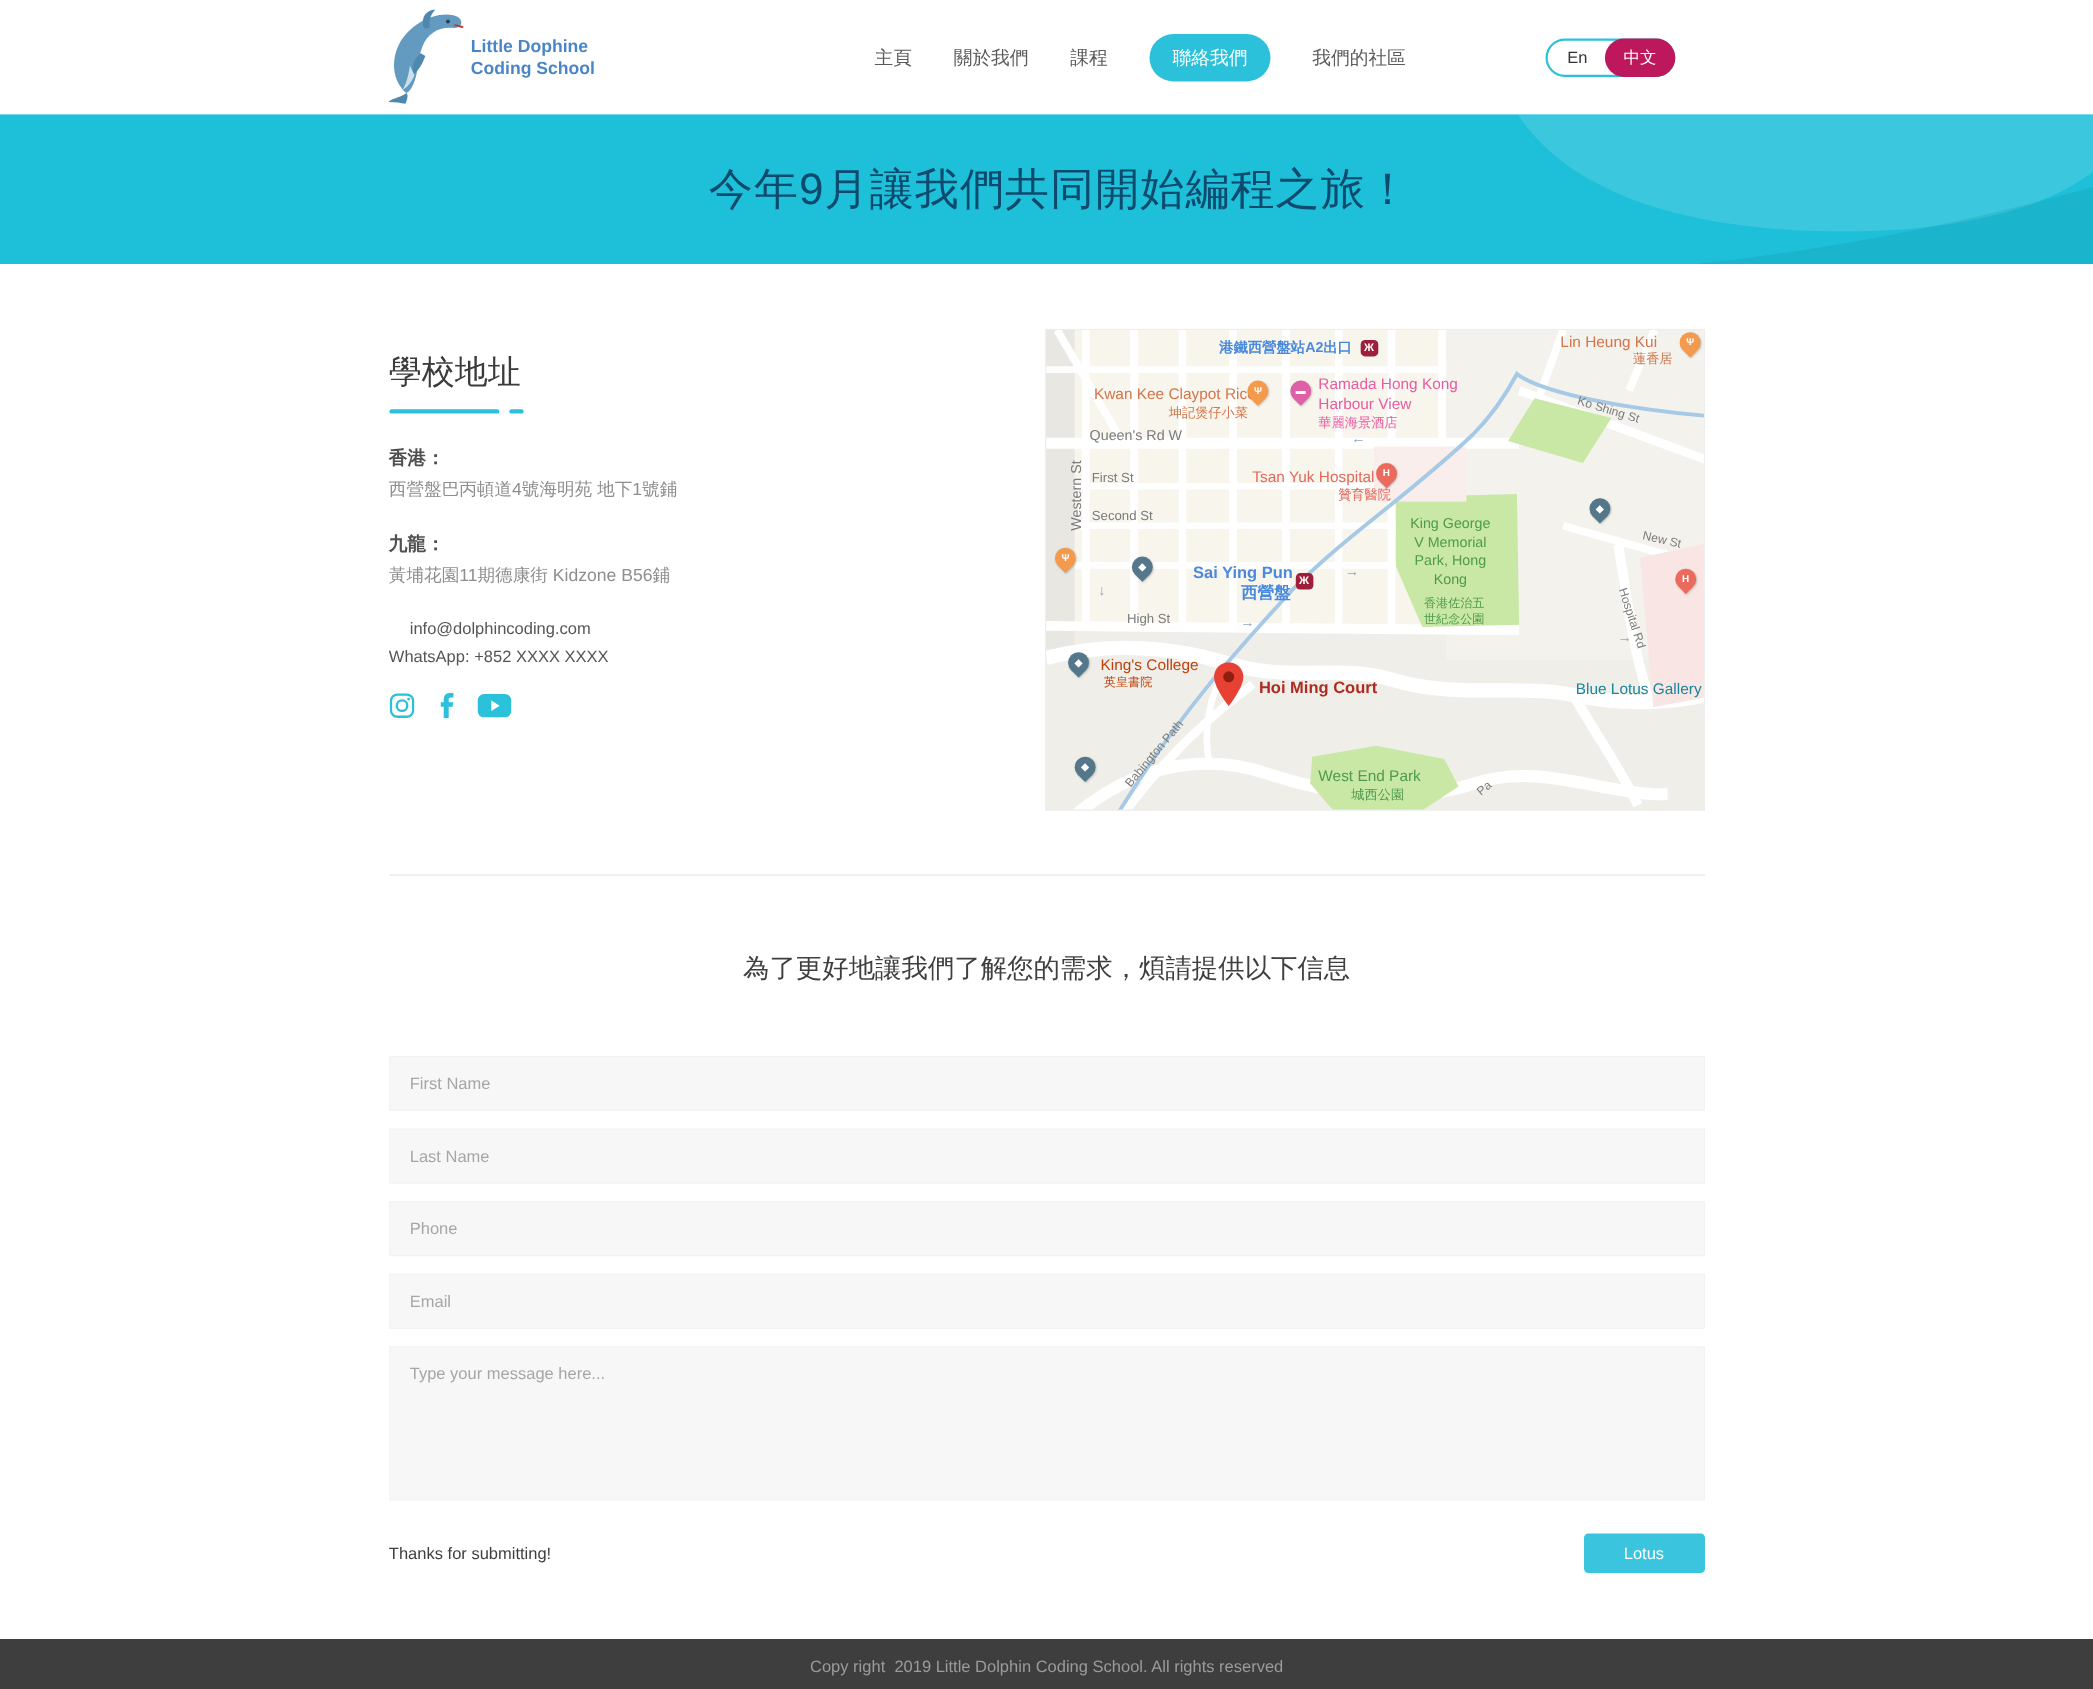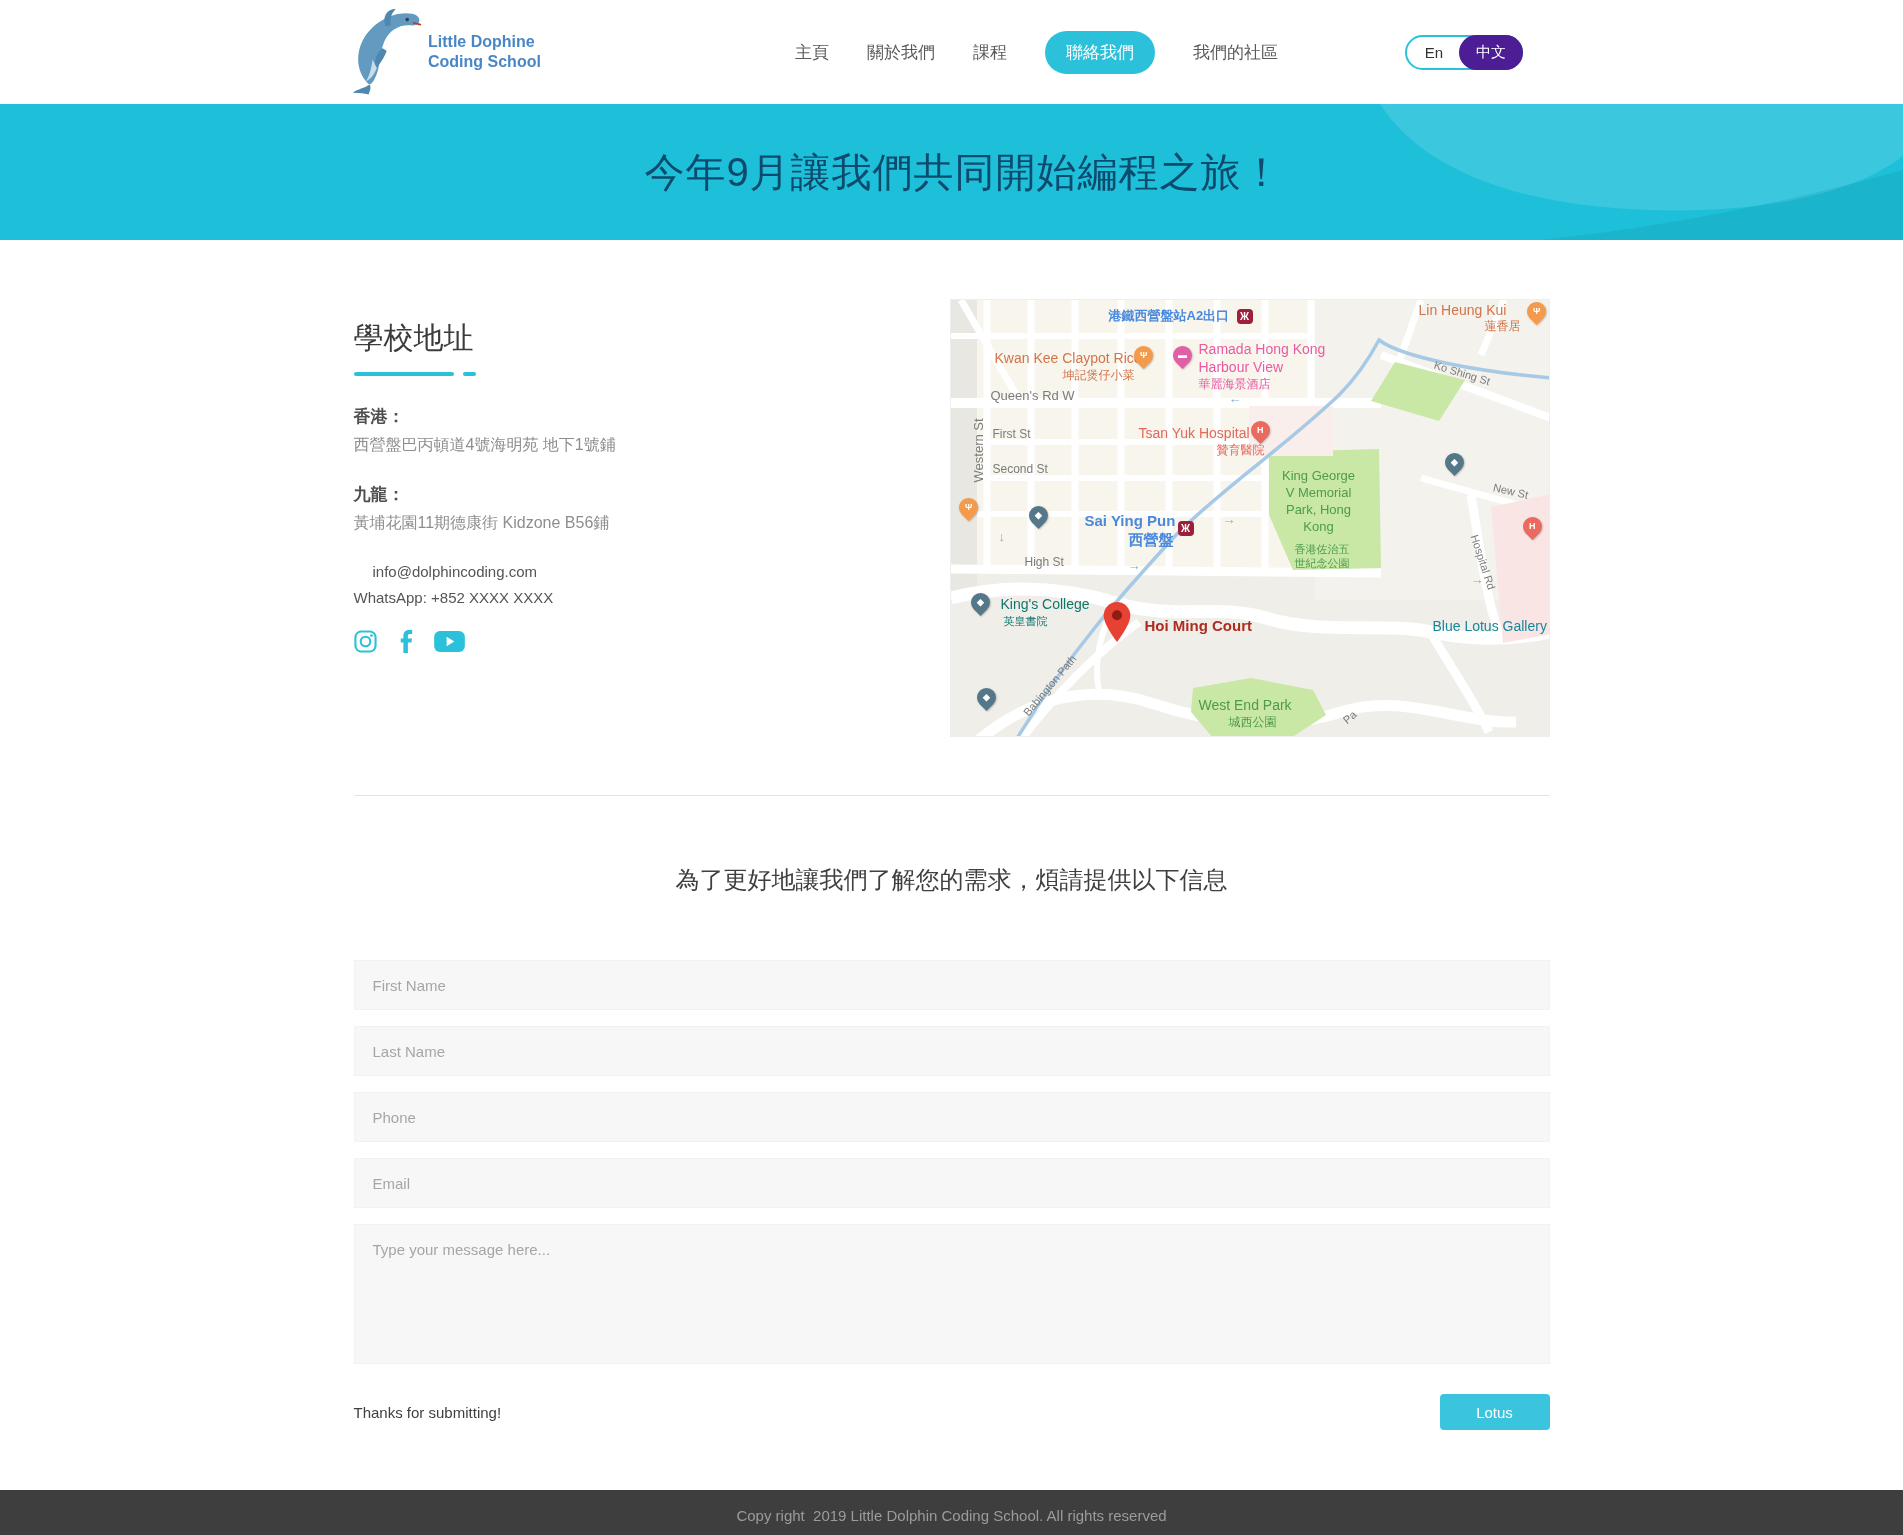--- a/index.html
+++ b/index.html
@@ -11,21 +11,21 @@
   
   .header { position:relative; height:104px; background:#fff; }
   .logo { position:absolute; left:348px; top:4px; display:flex; align-items:center; }
   .logo-text { margin-left:6px; color:#4a86c5; font-size:16px; line-height:1.25; font-weight:bold; }
   .main-nav { position:absolute; left:795px; top:0; height:104px; display:flex; align-items:center; gap:38px; }
   .nav-item { font-size:17px; color:#5a5a5a; cursor:pointer; }
   .nav-item.active { background:#2bc1da; color:#fff; padding:10px 21px; border-radius:999px; }
   .lang-toggle { position:absolute; right:380px; top:35px; width:118px; height:35px;
     border:2px solid #2bc1da; border-radius:999px; display:flex; align-items:center; background:#fff; cursor:pointer; }
   .lang-en { flex:1; text-align:center; font-size:15px; color:#333; }
-  .lang-zh { width:64px; height:35px; margin:-2px; background:#4c1d95; border-radius:999px;
+  .lang-zh { width:64px; height:35px; margin:-2px; background:#be185d; border-radius:999px;
     color:#fff; font-size:15px; display:flex; align-items:center; justify-content:center; }
   
   .hero { position:relative; height:136px; background:#1ec0d9; overflow:hidden; }
   .hero svg { position:absolute; inset:0; }
   .hero-title { position:relative; text-align:center; line-height:136px; margin:0;
     color:#0c4a6e; font-size:40px; font-weight:normal; letter-spacing:1px;padding-left:24px; }
   
   .container { width:1196px; margin:0 auto; }
   .contact-row { display:flex; justify-content:space-between; }
   .addr-col { padding-top:78px; }
@@ -45,21 +45,21 @@
     background:#efeee9; border:1px solid #eee; cursor:grab;padding-left:32px; }
   .map svg.bg { position:absolute; left:0; top:0; }
   .ml { position:absolute; white-space:pre-line; line-height:1.3; font-size:12px; color:#7b7b7b; }
   .ml.blue { color:#4a89dc; font-weight:bold; }
   .ml.orange { color:#d2754b; }
   .ml.pink { color:#e85ba0; }
   .ml.redpoi { color:#e2685c; }
   .ml.green { color:#4e9a4e; }
   .ml.teal { color:#17879b; white-space:nowrap; }
   .ml.dkred { color:#b02b1f; font-weight:bold; }
-  .ml.gray2 { color:#0f766e;text-align:right; }
+  .ml.gray2 { color:#c2410c;text-align:right; }
   .pin { position:absolute; width:19px; height:19px; border-radius:50% 50% 50% 0;
     transform:rotate(-45deg); display:flex; align-items:center; justify-content:center;
     box-shadow:0 1px 2px rgba(0,0,0,.25); }
   .pin > span { transform:rotate(45deg); color:#fff; font-size:9px; font-weight:bold; line-height:1; }
   .pin-restaurant { background:#f49a4c; }
   .pin-hotel { background:#e060a8; }
   .pin-hospital { background:#ea6b5e; }
   .pin-school { background:#54778a; }
   .mtr-badge { position:absolute; width:16px; height:15px; background:#9e1f3c; border-radius:4px;
     color:#fff; font-size:10px; font-weight:bold; display:flex; align-items:center; justify-content:center; }

